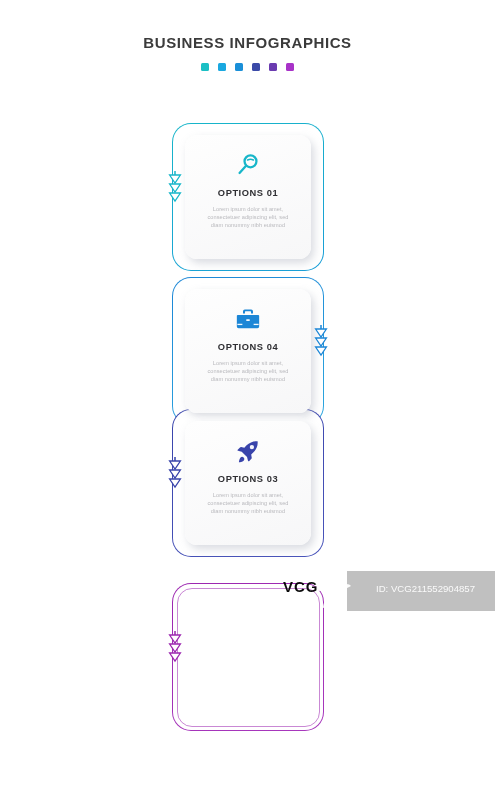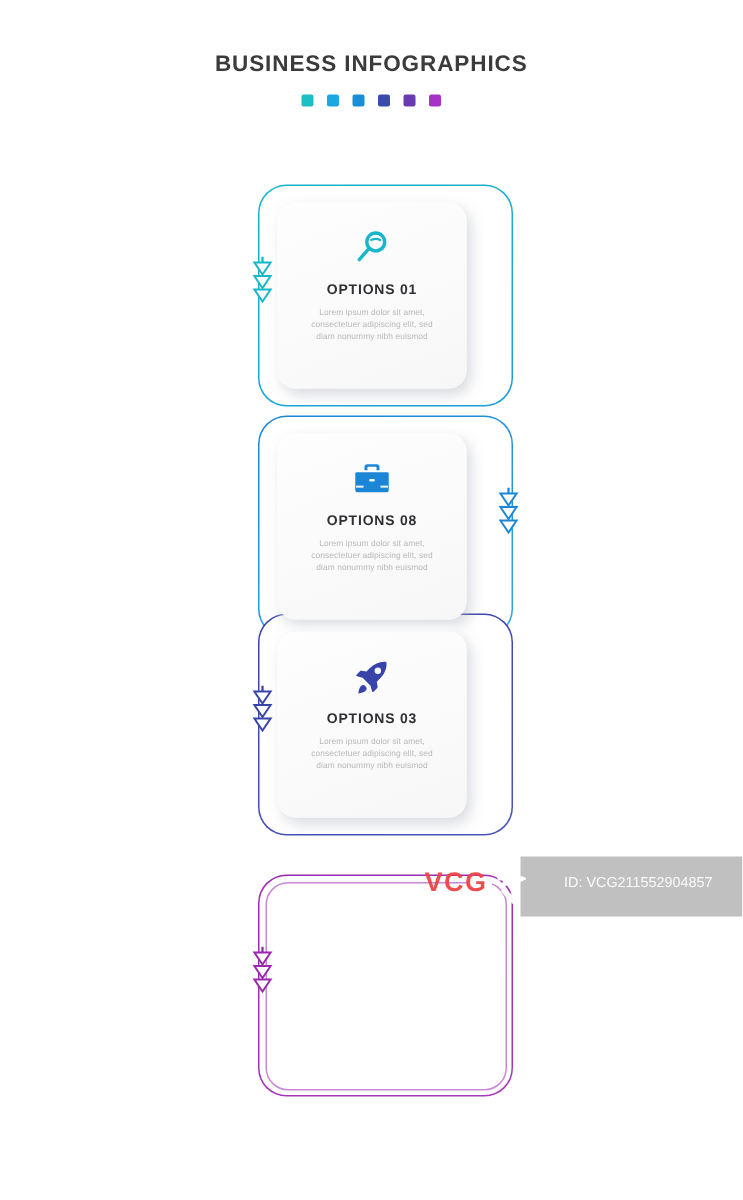--- a/index.html
+++ b/index.html
@@ -31,21 +31,21 @@
     width:8px; height:8px;
     border-radius:1.5px;
   }
 
   
   .stack { position:absolute; left:0; top:0; width:495px; height:800px; }
 
   .card-wrap {
     position:absolute;
     left:172px;
-    width:170px;
+    width:152px;
     height:148px;
   }
   
   .outline {
     position:absolute;
     inset:0;
     border-radius:19px;
     padding:1.4px;
   }
   .outline::after {
@@ -138,23 +138,23 @@
     left:376px; top:583px;
     font-size:9.6px;
     color:#ffffff;
     opacity:.92;
     z-index:21;
     white-space:nowrap;
   }
   .wm-vcg {
     position:absolute;
     left:283px; top:578px;
-    font-size:18px;
+    font-size:15px;
     font-weight:bold;
-    color:#ef4444;
+    color:#000000;
     letter-spacing:1px;
     z-index:21;
     opacity:.95;
   }
 </style>
 </head>
 <body>
 
 <div class="header">
   <div class="title">BUSINESS INFOGRAPHICS</div>
@@ -202,21 +202,21 @@
               <path d="M9.1 3.2 h5.8 a1.7 1.7 0 0 1 1.7 1.7 v2.0 h-1.8 v-1.6 a0.5 0.5 0 0 0 -0.5 -0.5 h-4.6 a0.5 0.5 0 0 0 -0.5 0.5 v1.6 h-1.8 v-2.0 a1.7 1.7 0 0 1 1.7 -1.7 z"></path>
               <path d="M2.6 8.2 h18.8 a0.9 0.9 0 0 1 0.9 0.9 v9.8 a1.6 1.6 0 0 1 -1.6 1.6 h-17.4 a1.6 1.6 0 0 1 -1.6 -1.6 v-9.8 a0.9 0.9 0 0 1 0.9 -0.9 z"></path>
             </g>
             <g fill="#ffffff" opacity="0.95">
               <rect x="10.3" y="12.3" width="3.4" height="1.5" rx="0.6"></rect>
               <rect x="2.2" y="16.4" width="4.6" height="1.2"></rect>
               <rect x="17.2" y="16.4" width="4.6" height="1.2"></rect>
             </g>
           </svg>
         </div>
-        <div class="opt-title">OPTIONS 08</div>
+        <div class="opt-title">OPTIONS 04</div>
         <div class="opt-body">Lorem ipsum dolor sit amet, consectetuer adipiscing elit, sed diam nonummy nibh euismod</div>
       </div>
       <div class="arrows right" style="top: 48px;">
         <svg width="14" height="34" viewBox="0 0 14 34">
           <rect x="6.25" y="0" width="1.5" height="5" fill="#1c86d6"></rect>
           <path d="M1.6 4 h10.8 l-5.4 8.0 z" fill="#ffffff" stroke="#1c86d6" stroke-width="1.3" stroke-linejoin="miter"></path>
           <path d="M1.6 13 h10.8 l-5.4 8.0 z" fill="#ffffff" stroke="#1c86d6" stroke-width="1.3" stroke-linejoin="miter"></path>
           <path d="M1.6 22 h10.8 l-5.4 8.0 z" fill="#ffffff" stroke="#1c86d6" stroke-width="1.3" stroke-linejoin="miter"></path>
         </svg>
       </div>

